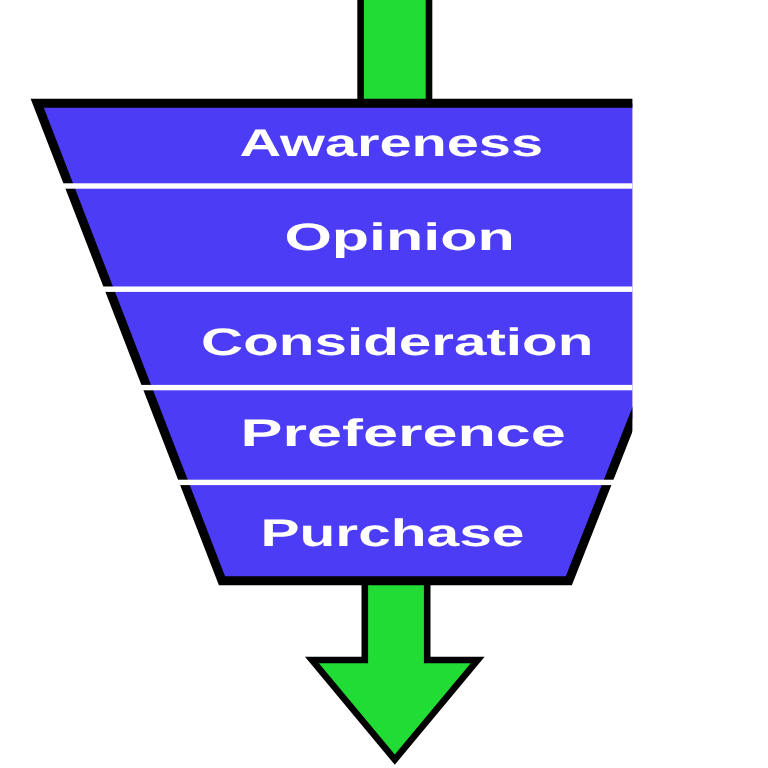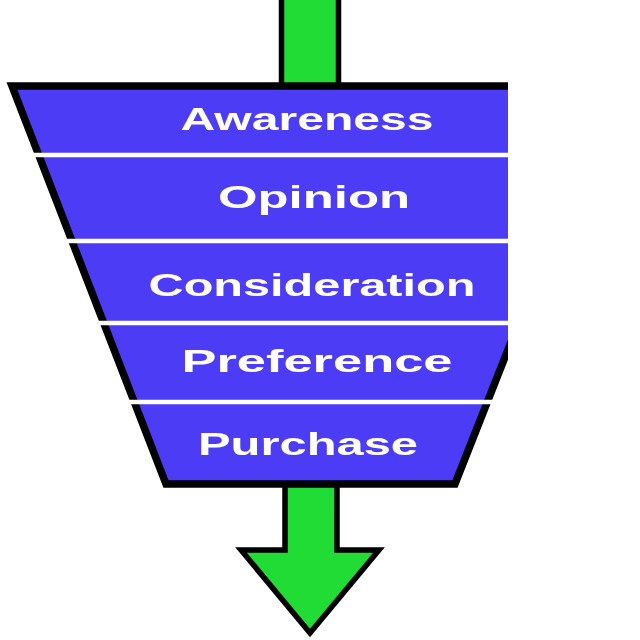--- a/index.html
+++ b/index.html
@@ -4,20 +4,21 @@
 <style>
   html, body {
     margin: 0;
     padding: 0;
     background: #ffffff;
   }
   .stage-canvas {
     width: 508px;
     height: 640px;
     overflow: hidden;
+    margin-left: 19px;
   }
   svg {
     display: block;
   }
   .stage-label {
     font-family: "Liberation Sans", sans-serif;
     font-weight: bold;
     font-size: 32px;
   }
 </style>

